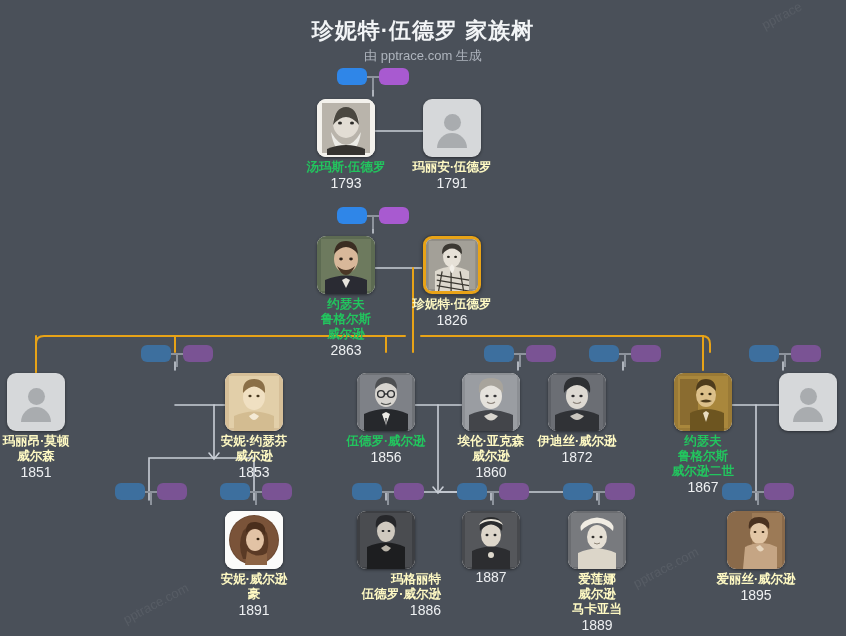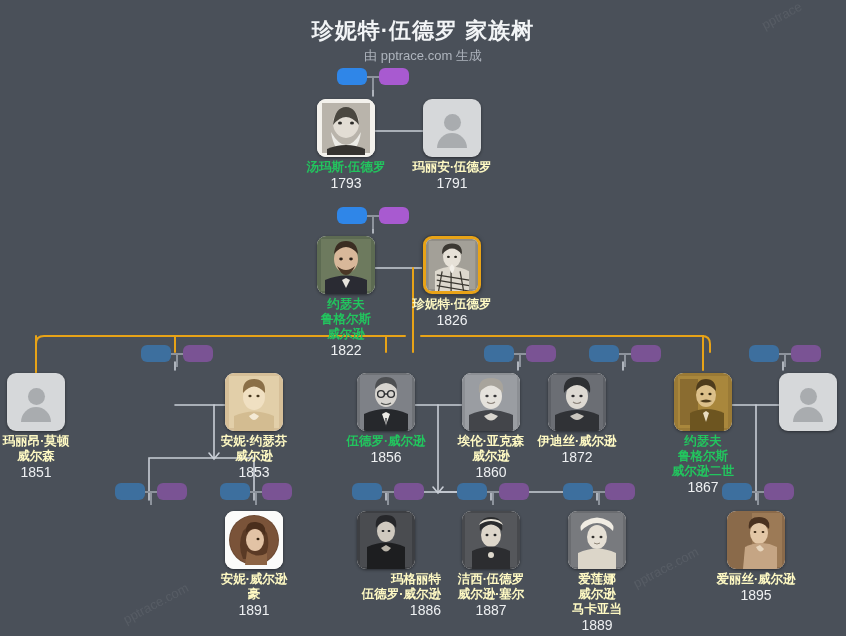--- a/index.html
+++ b/index.html
@@ -263,21 +263,21 @@
         <path d="M20 30 q9 8 18 0 q-4 9 -9 9 q-5 0 -9 -9z" fill="#4a3726"></path>
         <ellipse cx="24" cy="23" rx="1.8" ry="1.4" fill="#2b2118"></ellipse>
         <ellipse cx="34" cy="23" rx="1.8" ry="1.4" fill="#2b2118"></ellipse>
         <path d="M8 44 q21 -9 42 0 l0 14 l-42 0z" fill="#2a2b33"></path>
         <path d="M25 44 l4 8 l4 -8 l-4 -2z" fill="#e8e5de"></path>
       </svg>
     </div>
     <div class="pname m">约瑟夫
 鲁格尔斯
 威尔逊</div>
-    <div class="pyear">1822</div>
+    <div class="pyear">2863</div>
   </div>
 
   <div class="person" style="left:397px; top:236px;">
     <div class="card hl">
       <svg class="portrait" viewBox="0 0 58 58">
         <rect width="58" height="58" fill="#8e8b84"></rect>
         <rect x="3" y="2" width="52" height="54" fill="#a3a098"></rect>
         <ellipse cx="29" cy="20" rx="10" ry="12" fill="#e6e1d7"></ellipse>
         <path d="M18 17 q11 -13 22 0 q1 -12 -11 -12 q-12 0 -11 12z" fill="#3b3832"></path>
         <ellipse cx="25" cy="20" rx="1.6" ry="1.3" fill="#27251f"></ellipse>
@@ -460,22 +460,20 @@
         <rect x="3" y="2" width="52" height="54" fill="#55575b"></rect>
         <ellipse cx="29" cy="24" rx="10" ry="12" fill="#ddd6ca"></ellipse>
         <path d="M18 20 q11 -13 22 0 q2 -14 -11 -14 q-13 0 -11 14z" fill="#2b2c2e"></path>
         <path d="M17 14 q12 -8 24 0 q-2 -6 -12 -6 q-10 0 -12 6z" fill="#e8e3d8"></path>
         <ellipse cx="25" cy="24" rx="1.5" ry="1.2" fill="#232425"></ellipse>
         <ellipse cx="33" cy="24" rx="1.5" ry="1.2" fill="#232425"></ellipse>
         <path d="M10 40 q19 -9 38 0 l0 18 l-38 0z" fill="#2c2d30"></path>
         <circle cx="29" cy="44" r="3" fill="#ded8cc"></circle>
       </svg>
     </div>
-    <div class="pname f">洁西·伍德罗
-威尔逊·塞尔</div>
     <div class="pyear">1887</div>
   </div>
 
   <div class="person" style="left:542px; top:511px;">
     <div class="card">
       <svg class="portrait" viewBox="0 0 58 58">
         <rect width="58" height="58" fill="#6a6c70"></rect>
         <rect x="3" y="2" width="52" height="54" fill="#787a7e"></rect>
         <ellipse cx="29" cy="26" rx="10" ry="12" fill="#e6e0d5"></ellipse>
         <path d="M13 20 q16 -16 32 0 q2 -6 -4 -10 q-12 -7 -24 0 q-6 4 -4 10z" fill="#f0ece3"></path>

